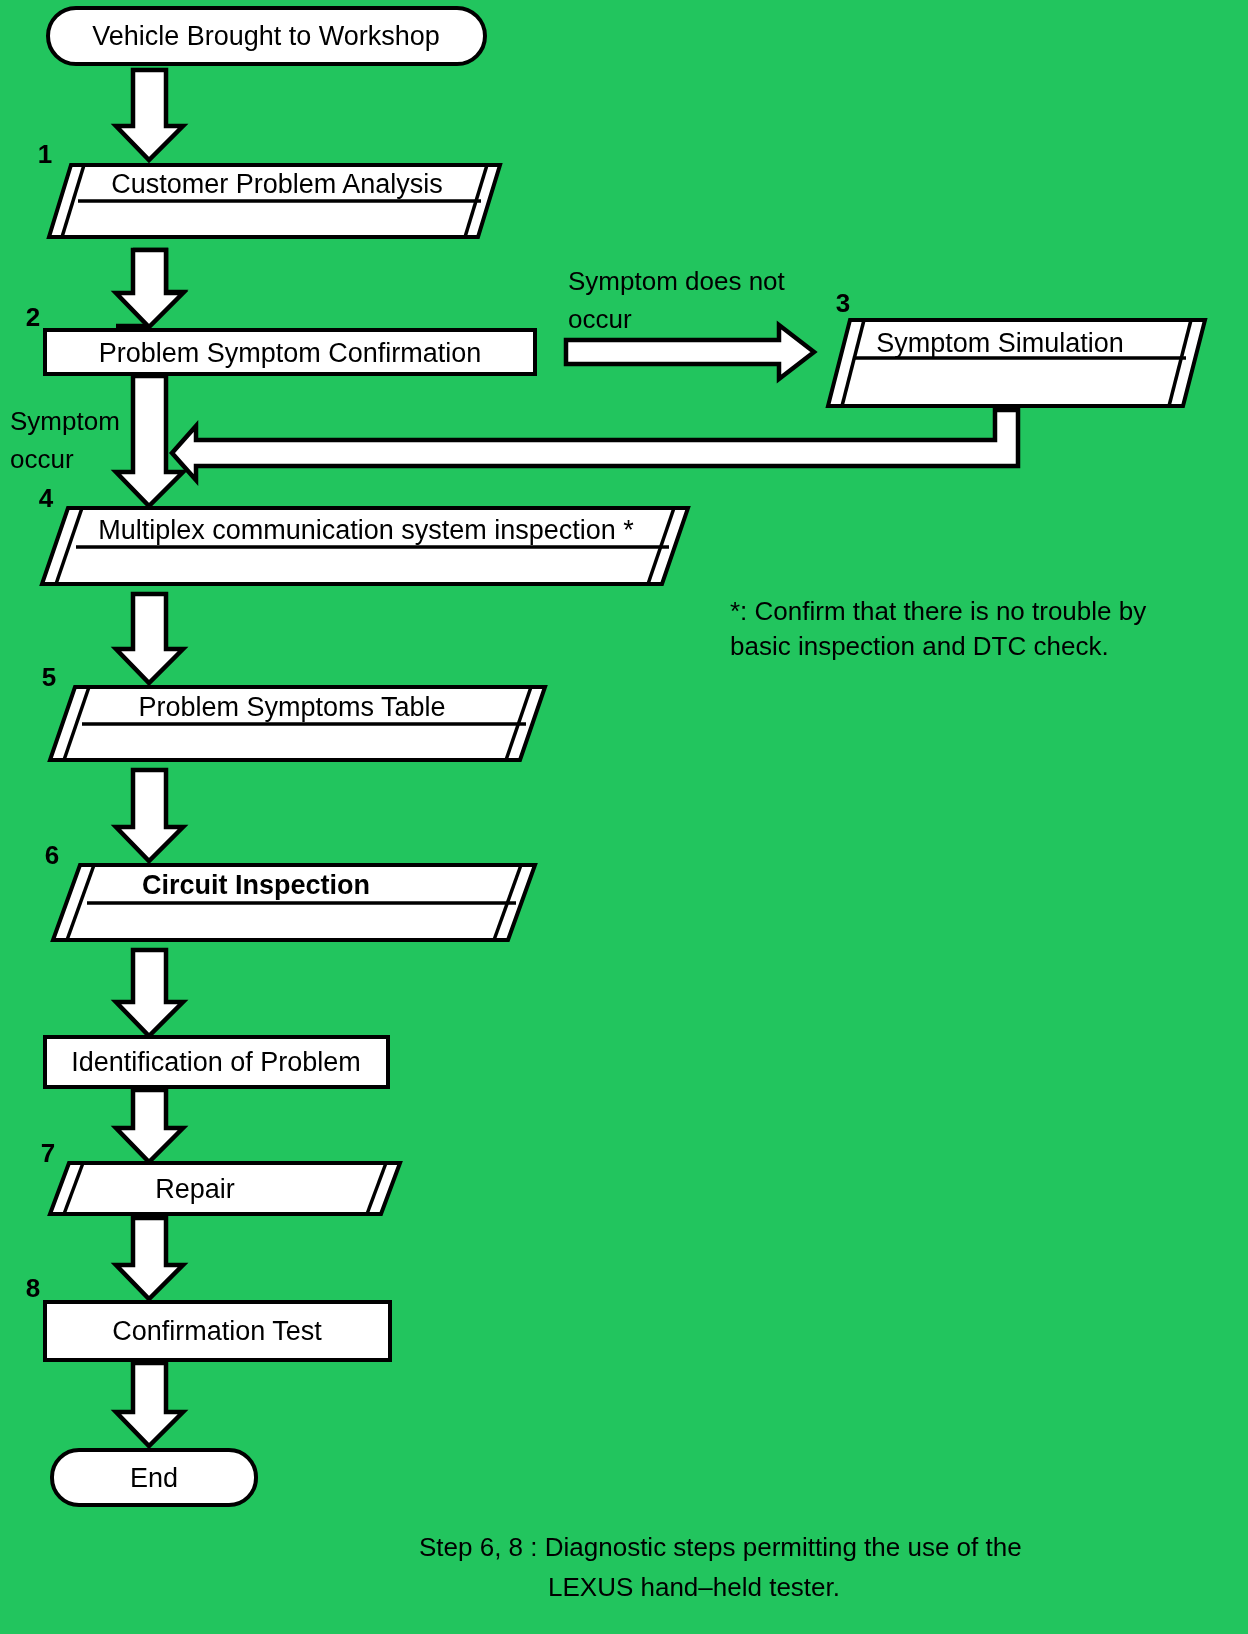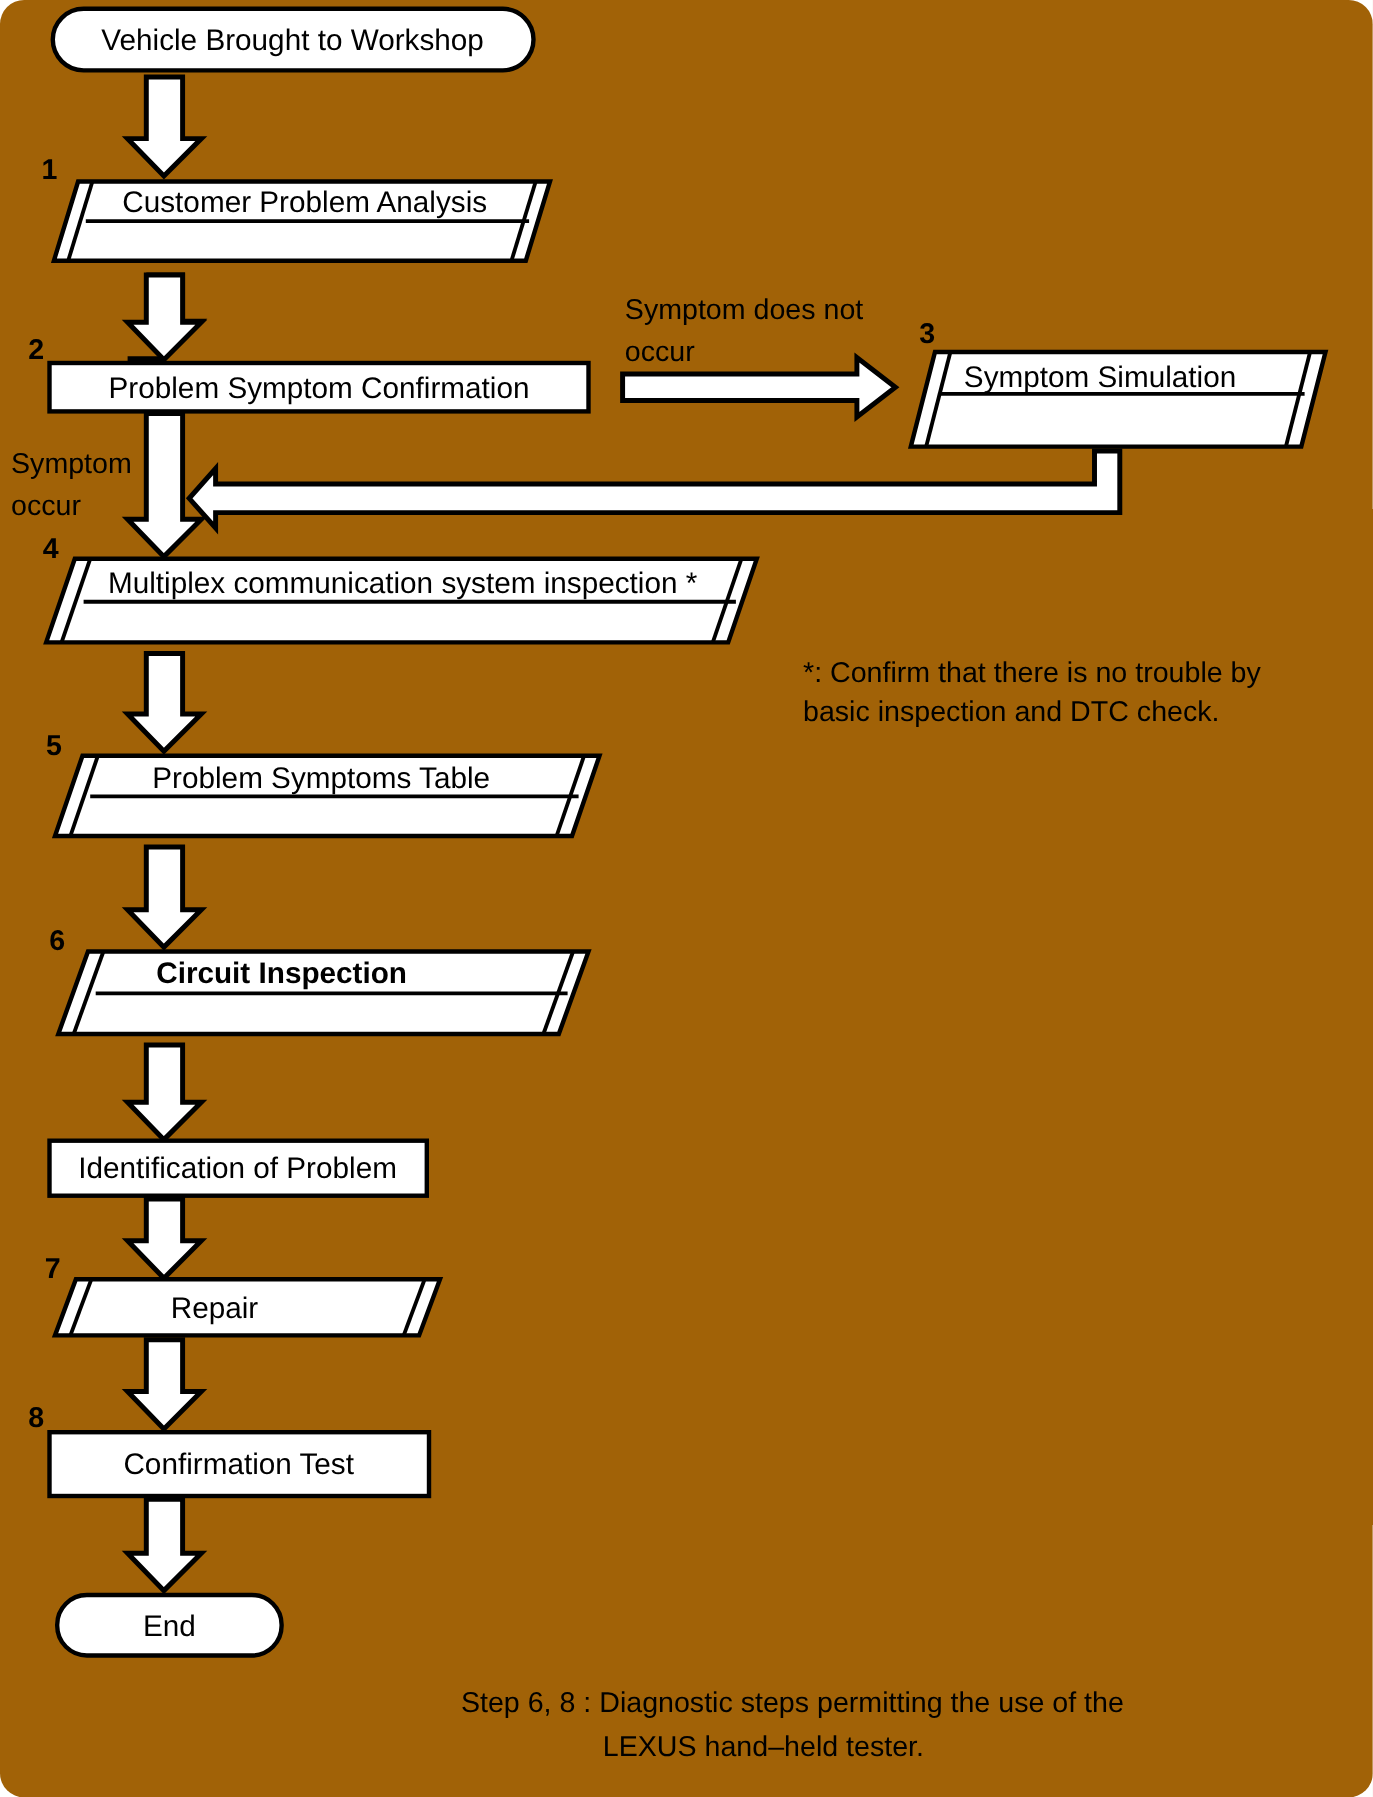--- a/index.html
+++ b/index.html
@@ -4,24 +4,23 @@
 <style>
   html, body {
     margin: 0;
     padding: 0;
     background: #ffffff;
   }
   #page {
     position: relative;
     width: 1248px;
     height: 1634px;
-    background: #a16207;
+    background: #22c55e;
     font-family: "Liberation Sans", sans-serif;
     overflow: hidden;
-    border-radius: 22px;
   }
   svg.flow {
     position: absolute;
     left: 0;
     top: 0;
     width: 1248px;
     height: 1634px;
   }
   .shape-stroke {
     fill: #ffffff;

